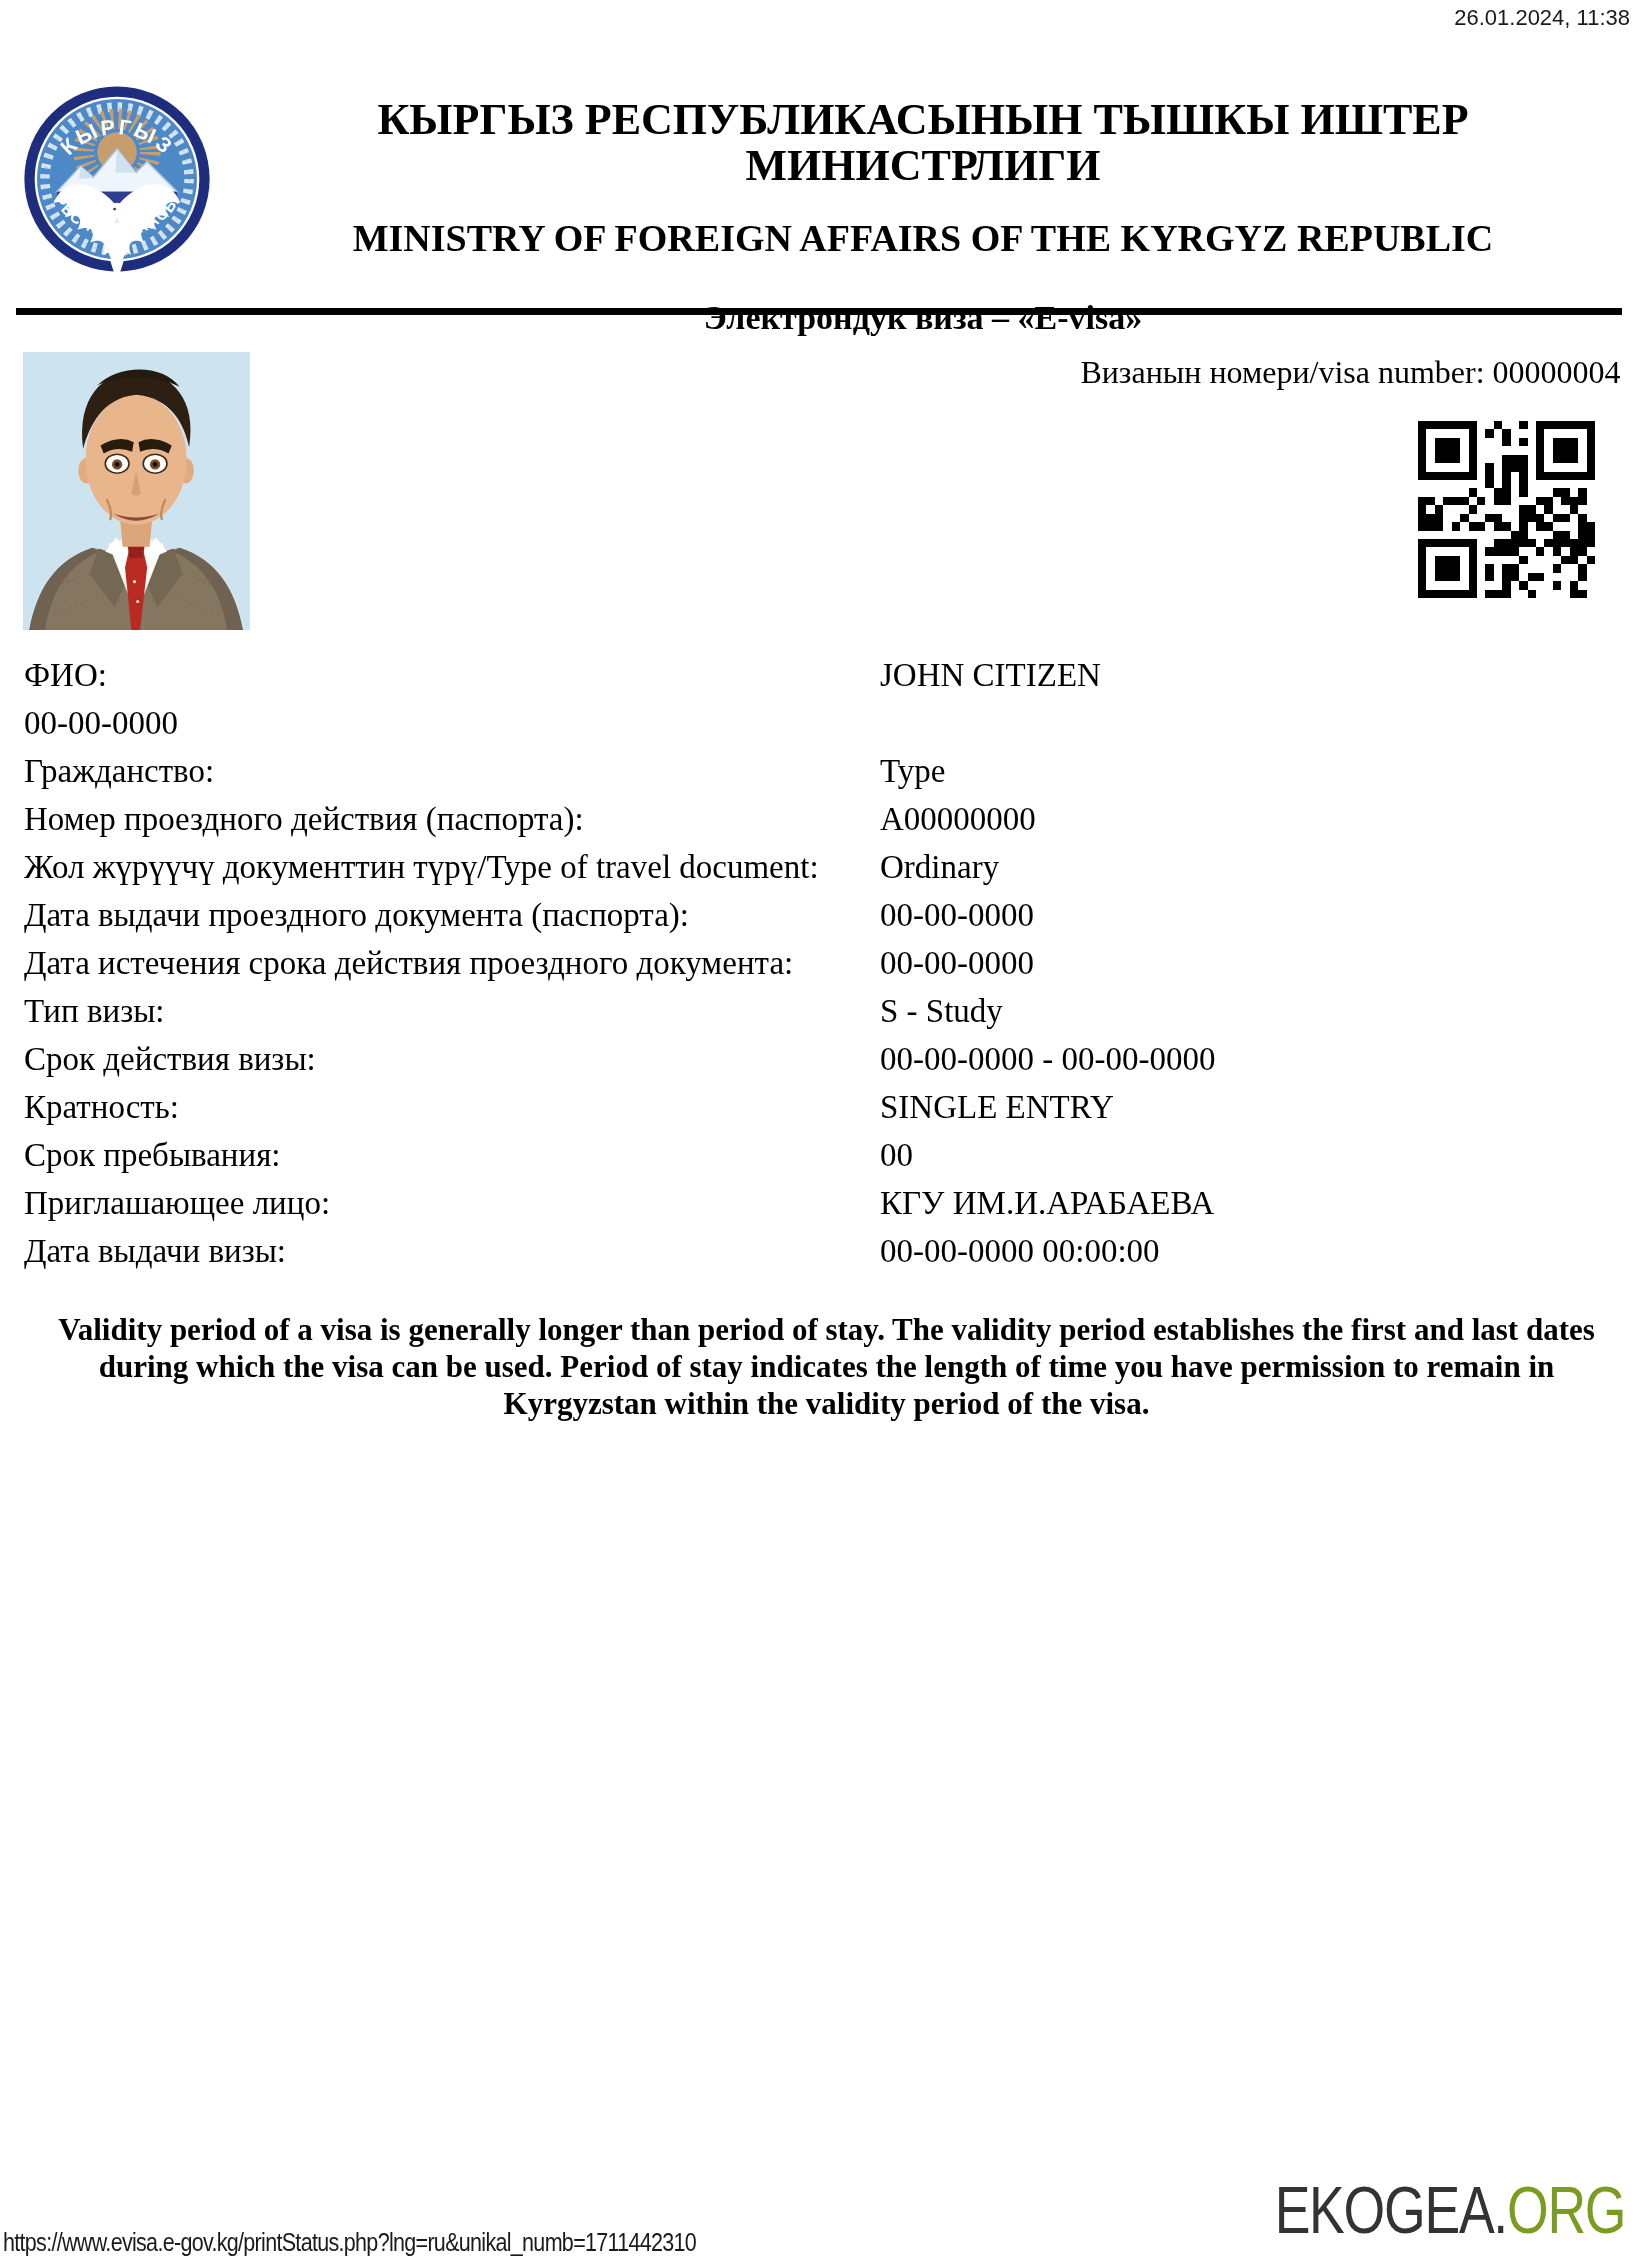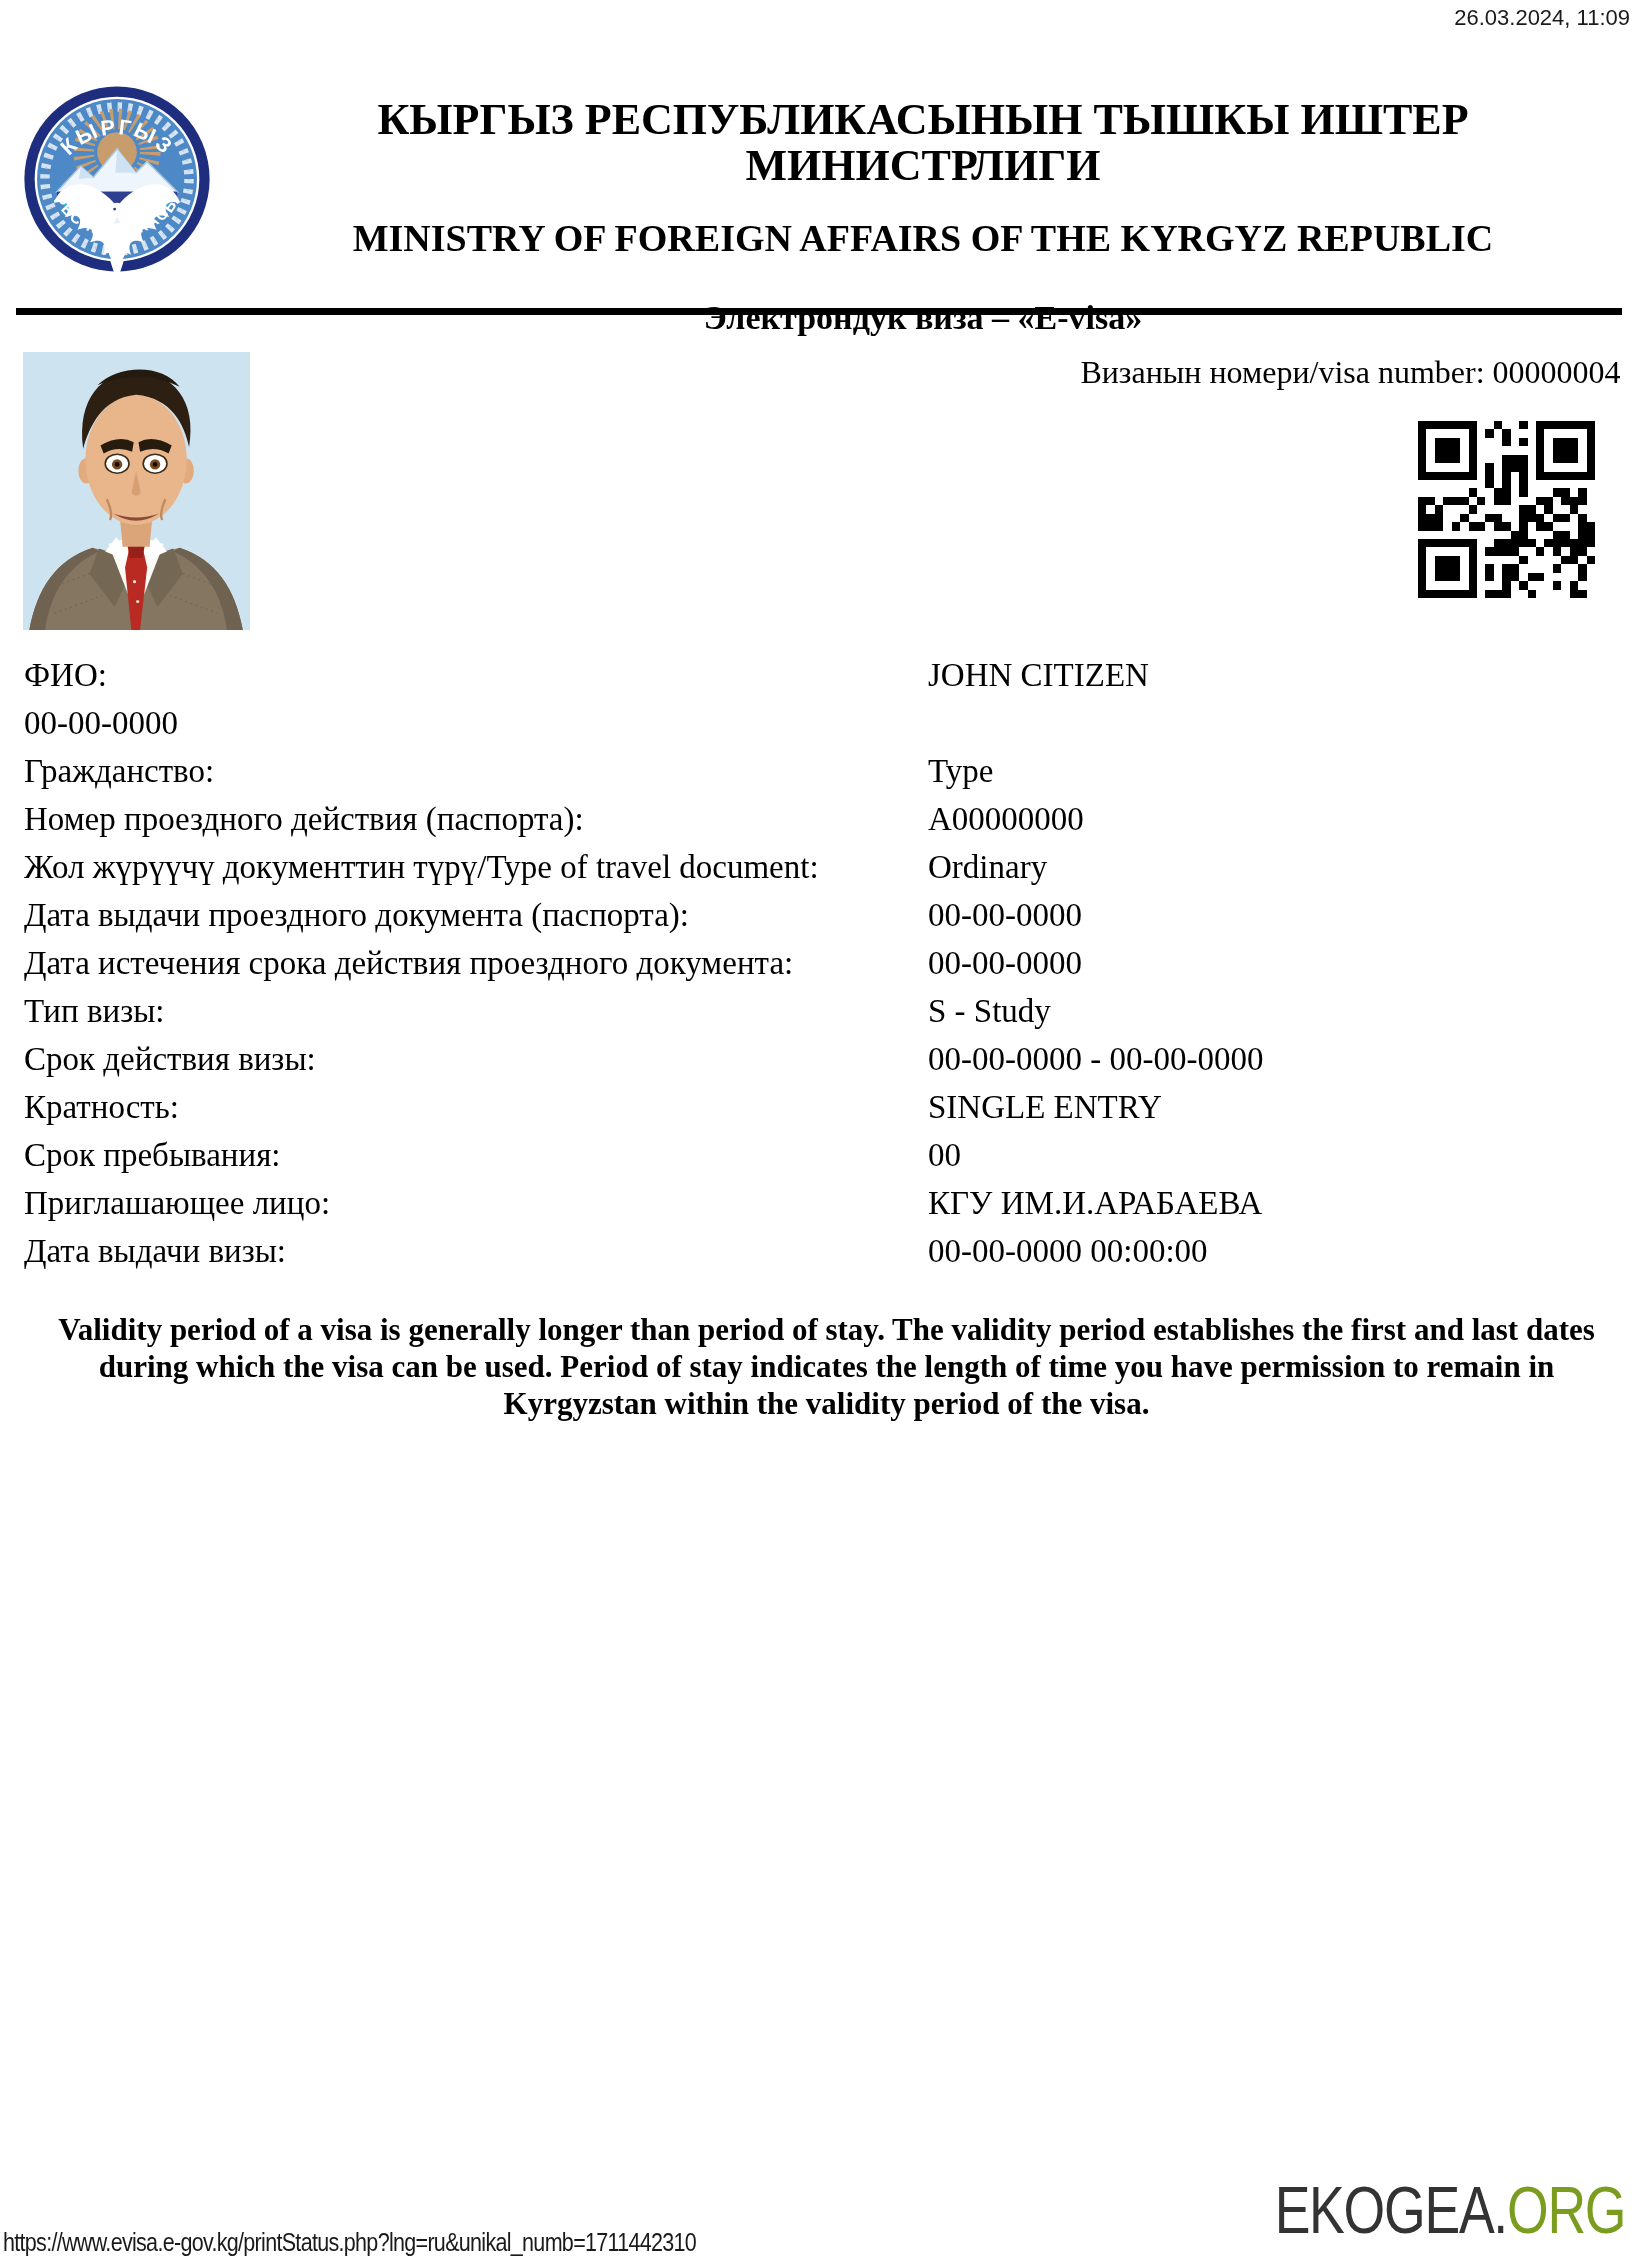--- a/index.html
+++ b/index.html
@@ -40,42 +40,42 @@
   .rule{position:absolute;left:16px;top:308px;width:1606px;height:7.1px;background:#000;}
   
   .photo{position:absolute;left:23px;top:352px;width:227px;height:278px;}
   .visa-number-line{
     position:absolute;top:354px;right:17.4px;
     font-size:32px;white-space:nowrap;
   }
   .qr{position:absolute;left:1418px;top:421px;width:177px;height:177px;}
   
   .fields{position:absolute;left:24px;top:651px;width:1596px;font-size:33px;}
-  .field-row{display:flex;height:48px;line-height:48px;align-items:center;gap:48px;}
+  .field-row{display:flex;height:48px;line-height:48px;align-items:center;}
   .field-label{flex:0 0 856px;white-space:nowrap;}
   .field-value{flex:1;white-space:nowrap;}
   
   .note{
     position:absolute;left:26px;top:1303px;width:1585px;
     font-size:31px;font-weight:bold;line-height:37px;text-align:center;margin:8px;
   }
   
   .brand{
     position:absolute;right:12.7px;top:2171px;
     font-family:"Liberation Sans","DejaVu Sans",sans-serif;
     font-size:67px;font-weight:400;letter-spacing:-1.6px;white-space:nowrap;
     transform:scaleX(.8);transform-origin:100% 50%;
   }
   .brand .dark{}
   .brand .green{}
 </style>
 </head>
 <body>
 
-<div class="print-timestamp">26.03.2024, 11:09</div>
+<div class="print-timestamp">26.01.2024, 11:38</div>
 
 <svg class="emblem" viewBox="0 0 240 240">
   <defs>
     <path id="arcT" d="M 42 126 A 80 80 0 0 1 198 126" fill="none"></path>
     <path id="arcB" d="M 30 120 A 92 92 0 0 0 210 120" fill="none"></path>
   </defs>
   <circle cx="120" cy="120" r="119" fill="#ffffff"></circle>
   <circle cx="120" cy="120" r="117" fill="#1e2d7d"></circle>
   <circle cx="120" cy="120" r="104" fill="#ffffff"></circle>
   <circle cx="120" cy="120" r="101" fill="#4d88c7"></circle>

